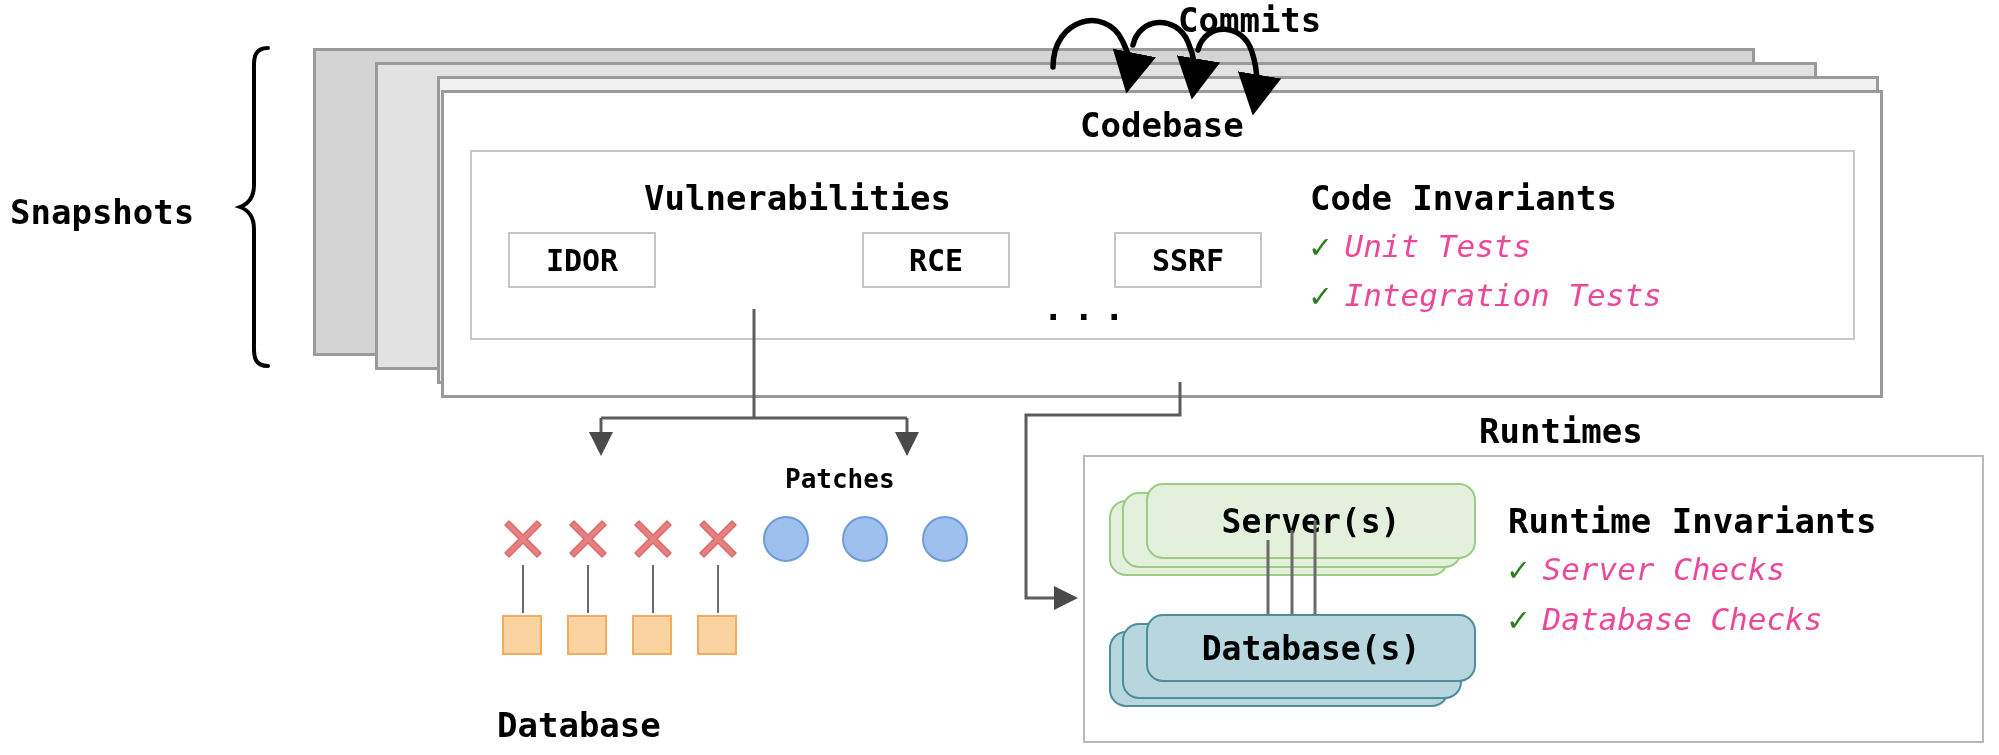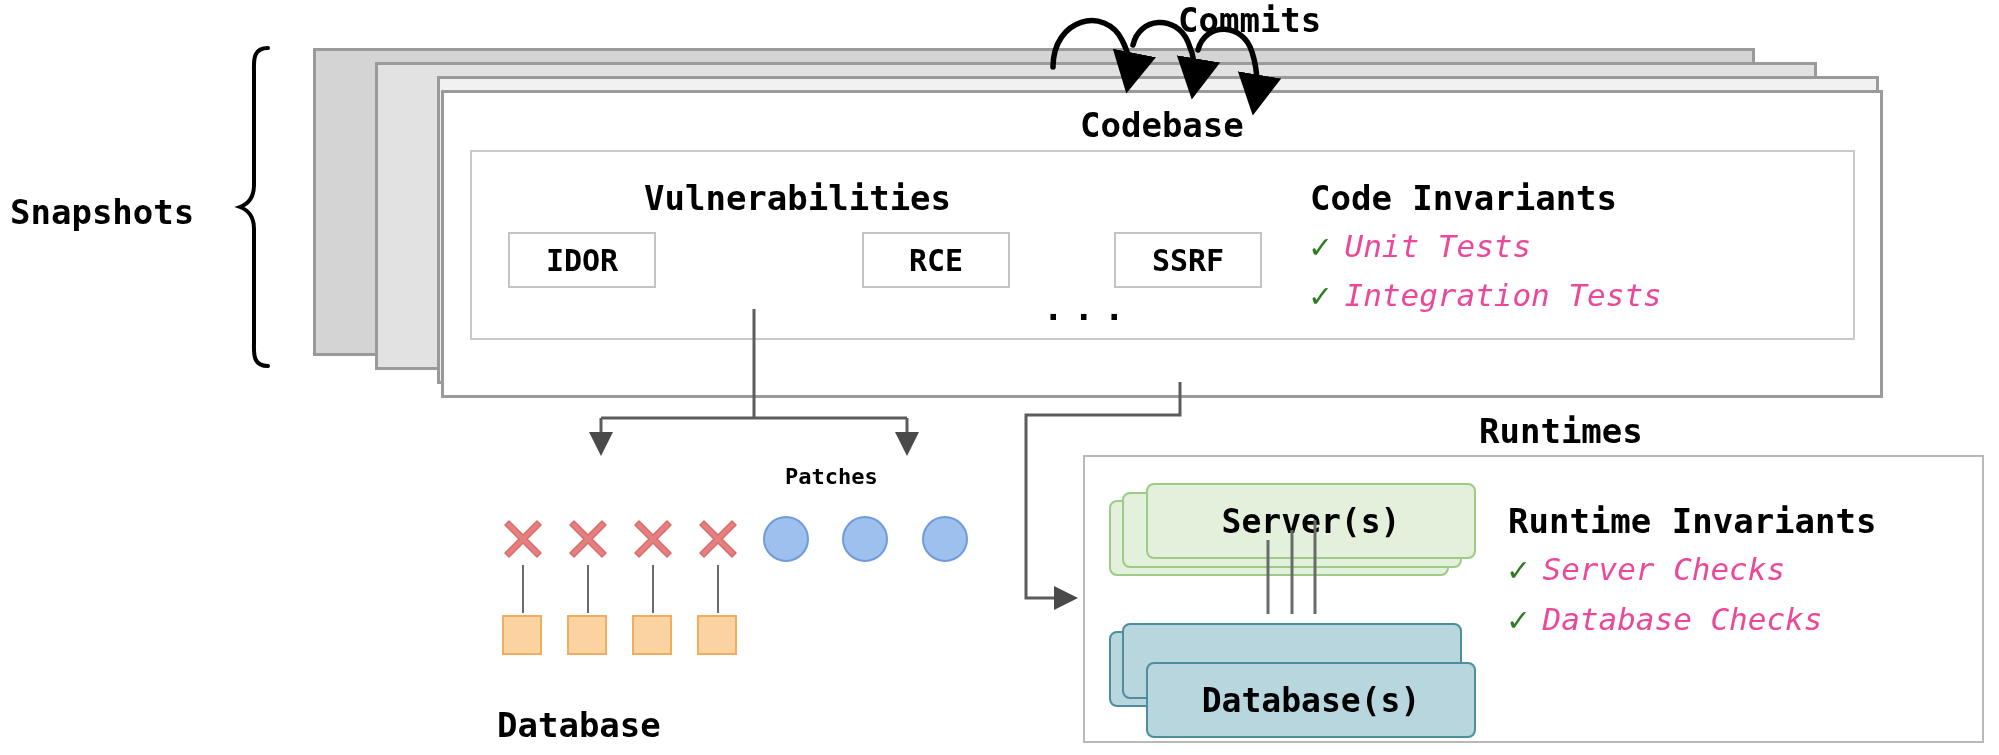--- a/index.html
+++ b/index.html
@@ -26,21 +26,21 @@
         justify-content:center;font-size:30px;font-weight:bold;color:#000;}
 
   
   .chkrow{position:absolute;display:flex;align-items:center;gap:14px;white-space:nowrap;}
   .chk{color:#2e7d22;font-size:34px;font-weight:bold;line-height:1;}
   .chktxt{font-size:31px;font-style:italic;color:#ec4899;font-weight:normal;}
 
   
   .runtimes-box{position:absolute;left:1083px;top:455px;width:901px;height:288px;
                 border:2px solid #b9b9b9;background:#fff;box-sizing:border-box;}
-  .rt-card{position:absolute;border-radius:8px;box-sizing:border-box;}
+  .rt-card{position:absolute;border-radius:17px;box-sizing:border-box;}
   .srv{background:#e3f0dc;border:2px solid #9ccb86;}
   .dbs{background:#b7d6de;border:2px solid #4d8d9e;}
   .rt-card .cardtxt{position:absolute;left:0;right:0;top:50%;transform:translateY(-50%);
         text-align:center;font-size:33px;font-weight:bold;color:#000;}
 
   
   .xmark{position:absolute;width:44px;height:44px;}
   .circle{position:absolute;width:46px;height:46px;border-radius:50%;
           background:#9dc0ee;border:2px solid #6f9bd8;box-sizing:border-box;}
   .vsquare{position:absolute;width:40px;height:40px;background:#fbd3a0;
@@ -80,36 +80,36 @@
   <div class="vuln" style="left:508px;">IDOR</div>
   <div class="vuln" style="left:862px;">RCE</div>
   <div class="vuln" style="left:1114px;">SSRF</div>
 
   <div class="dots" style="left:1043px;top:288px;">...</div>
 
   <div class="lbl" style="left:10px;top:192px;font-size:34px;">Snapshots</div>
 
   <div class="lbl" style="left:1178px;top:0px;font-size:34px;">Commits</div>
 
-  <div class="lbl" style="left:785px;top:464px;font-size:22px;">Patches</div>
+  <div class="lbl" style="left:785px;top:464px;font-size:26px;">Patches</div>
   <div class="lbl" style="left:497px;top:705px;font-size:34px;">Database</div>
 
   <div class="lbl" style="left:1479px;top:411px;font-size:34px;text-align:center;">Runtimes</div>
 
   <div class="runtimes-box"></div>
 
   <div class="rt-card srv" style="left:1109px;top:500px;width:340px;height:76px;"></div>
   <div class="rt-card srv" style="left:1122px;top:492px;width:340px;height:76px;"></div>
   <div class="rt-card srv" style="left:1146px;top:483px;width:330px;height:76px;">
     <span class="cardtxt">Server(s)</span>
   </div>
 
   <div class="rt-card dbs" style="left:1109px;top:631px;width:340px;height:76px;"></div>
   <div class="rt-card dbs" style="left:1122px;top:623px;width:340px;height:76px;"></div>
-  <div class="rt-card dbs" style="left:1146px;top:614px;width:330px;height:76px;margin-top:48px;">
+  <div class="rt-card dbs" style="left:1146px;top:614px;width:330px;height:68px;">
     <span class="cardtxt">Database(s)</span>
   </div>
 
   <div class="lbl" style="left:1508px;top:501px;font-size:34px;">Runtime Invariants</div>
   <div class="chkrow" style="left:1508px;top:551px;">
     <span class="chk">✓</span>
     <span class="chktxt">Server Checks</span>
   </div>
   <div class="chkrow" style="left:1508px;top:601px;">
     <span class="chk">✓</span>

